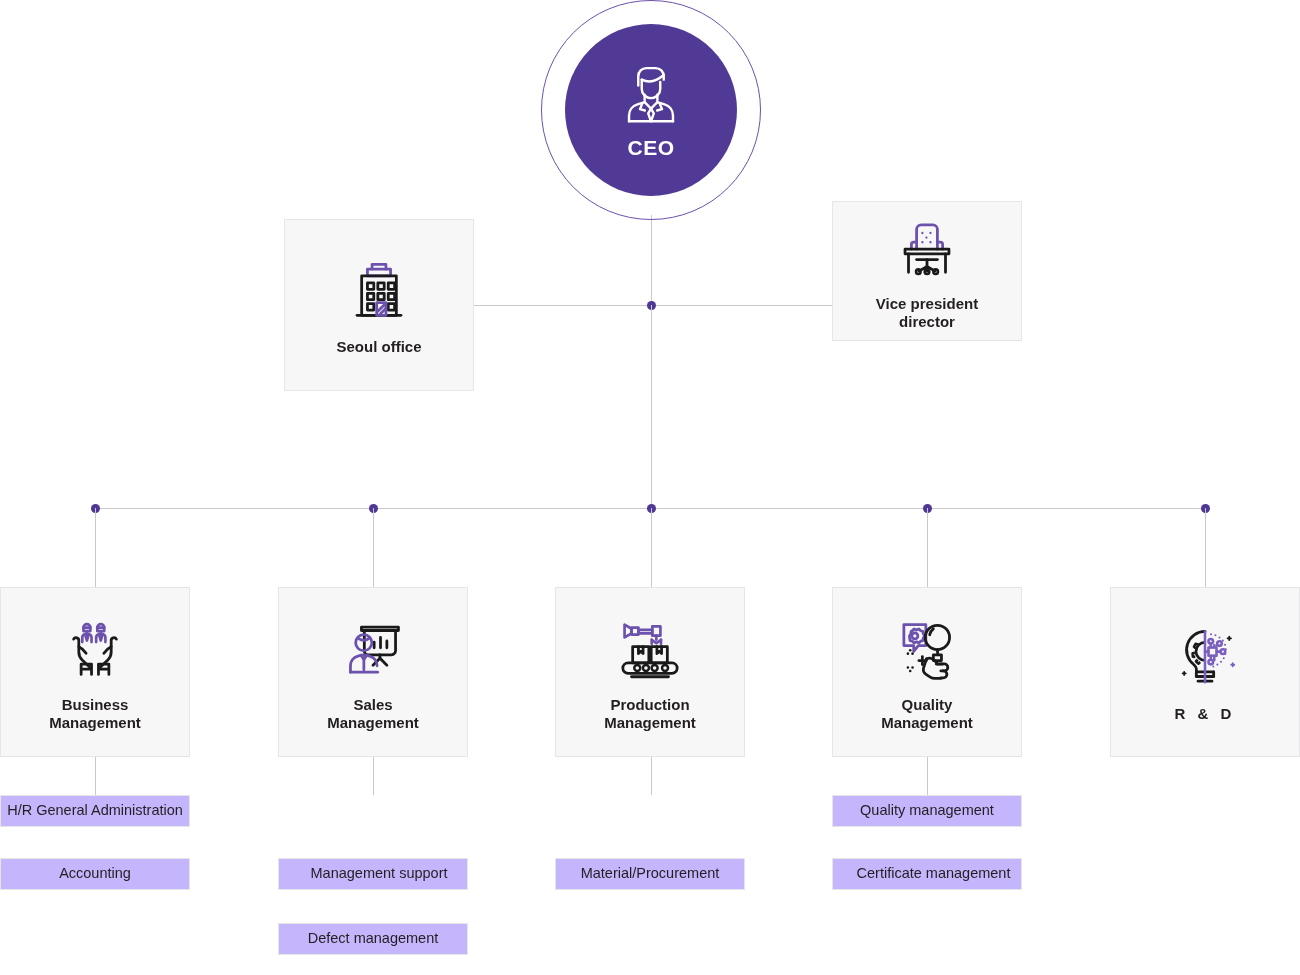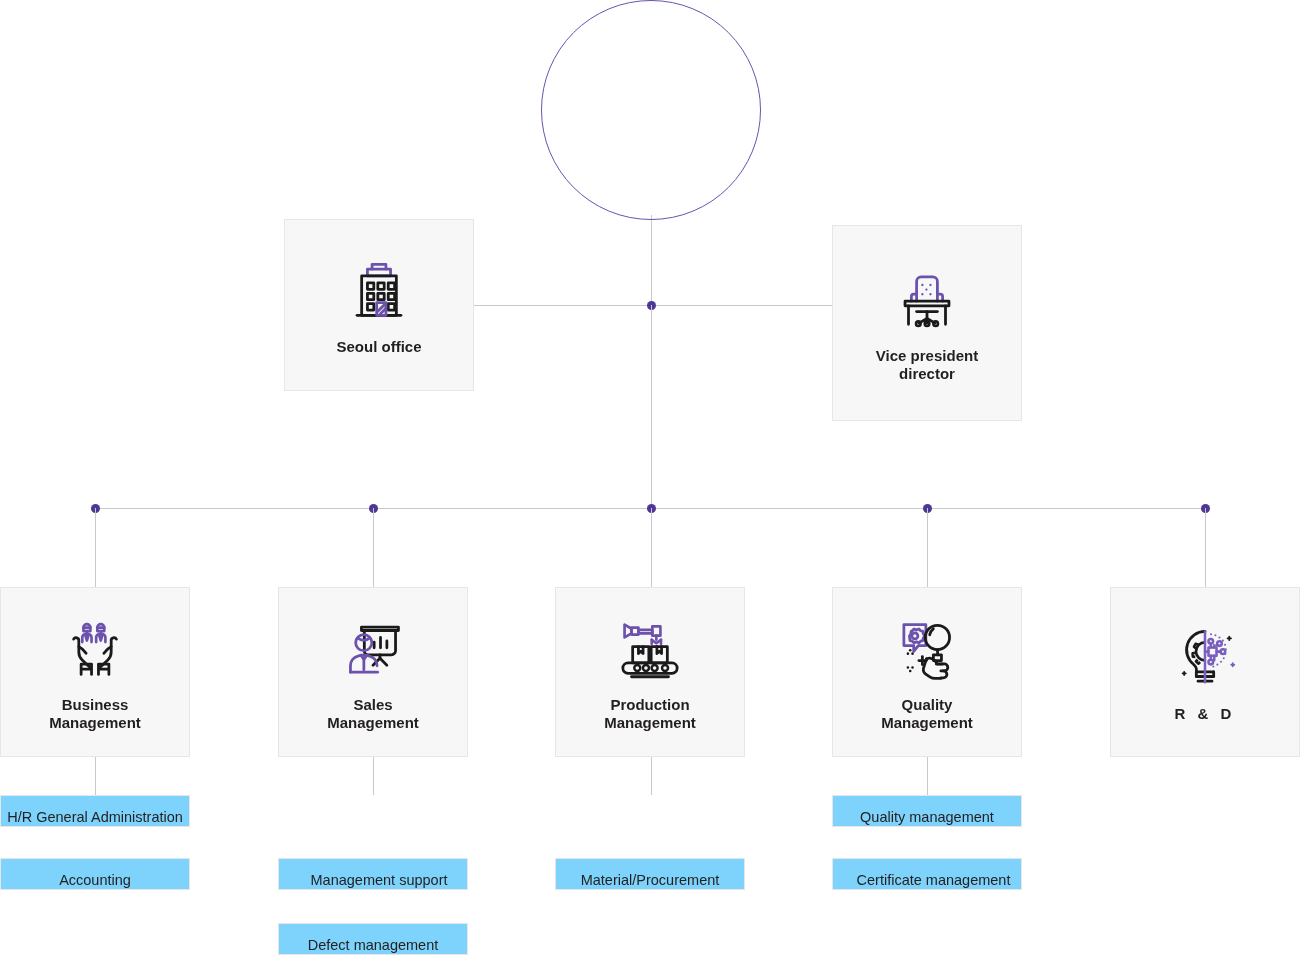--- a/index.html
+++ b/index.html
@@ -106,25 +106,25 @@
     color: #231f20;
     white-space: pre-line;
   }
   .dept-label.spaced {
     letter-spacing: 4px;
   }
 
   
   .leaf-box {
     position: absolute;
-    background: #7dd3fc;
+    background: #c4b5fd;
     border: 1px solid #e6e6e8;
     box-sizing: border-box;
     display: flex;
-    align-items: flex-end;
+    align-items: center;
     justify-content: center;
     height: 32px;
   }
   .leaf-label {
     font-size: 14.5px;
     color: #231f20;
     text-align: center;
     line-height: 1.2;
   }
 </style>
@@ -153,20 +153,37 @@
   <div class="line-v" style="left:927px; top:508px; height:79px;"></div>
   <div class="line-v" style="left:1205px; top:508px; height:79px;"></div>
 
   <div class="line-v" style="left:95px; top:757px; height:38px;"></div>
   <div class="line-v" style="left:373px; top:757px; height:38px;"></div>
   <div class="line-v" style="left:651px; top:757px; height:38px;"></div>
   <div class="line-v" style="left:927px; top:757px; height:38px;"></div>
 
   <div class="ceo-wrap">
     <div class="ceo-ring"></div>
+    <div class="ceo-circle">
+      <svg class="ceo-icon" viewBox="0 0 64 64" fill="none" stroke="#ffffff" stroke-width="2.1" stroke-linecap="round" stroke-linejoin="round">
+        <path d="M21 22v-8a7 7 0 0 1 7-7h8a7 7 0 0 1 7 7v3"></path>
+        <path d="M24 17c4 2 9 2 13 0 2.6-1.3 4.3-2.6 6-4"></path>
+        <path d="M24 17v8a8 8 0 0 0 16 0v-6"></path>
+        <path d="M26.5 30v4.5"></path>
+        <path d="M37.5 30v4.5"></path>
+        <path d="M13 53v-5c0-4.6 3-8.3 7.3-9.6l6.2-2"></path>
+        <path d="M51 53v-5c0-4.6-3-8.3-7.3-9.6l-6.2-2"></path>
+        <path d="M13 53h38"></path>
+        <path d="M26.5 36.5 32 42l5.5-5.5"></path>
+        <path d="M32 42l-2.4 4.2L32 53l2.4-6.8z"></path>
+        <path d="m24.5 37.5-2 5 4.2 1.2"></path>
+        <path d="m39.5 37.5 2 5-4.2 1.2"></path>
+      </svg>
+      <div class="ceo-label">CEO</div>
+    </div>
   </div>
 
   <div class="dept-box" style="left:284px; top:219px; width:190px; height:172px;">
     <svg class="dept-icon" viewBox="0 0 64 64" fill="none">
       <g stroke="#6c51ad" stroke-width="2.4" stroke-linecap="round" stroke-linejoin="round">
         <path d="M22 13h20v6H22z"></path>
         <path d="M26 13V9h12v4"></path>
       </g>
       <g stroke="#1a1a1a" stroke-width="2.4" stroke-linecap="round" stroke-linejoin="round">
         <path d="M17 19h30v34H17z"></path>
@@ -181,21 +198,21 @@
         <path d="M13 53h38"></path>
       </g>
       <g stroke="#6c51ad" stroke-width="2.4" stroke-linejoin="round">
         <path d="M30 42h8v11h-8z"></path>
         <path d="m30.5 50 7-7M32.5 52.5l5.5-5.5"></path>
       </g>
     </svg>
     <div class="dept-label">Seoul office</div>
   </div>
 
-  <div class="dept-box" style="left:832px; top:225px; width:190px; height:196px;">
+  <div class="dept-box" style="left:832px; top:201px; width:190px; height:140px;">
     <svg class="dept-icon" viewBox="0 0 64 64" fill="none">
       <g stroke="#6c51ad" stroke-width="2.4" stroke-linecap="round" stroke-linejoin="round">
         <path d="M23 33V16a4 4 0 0 1 4-4h10a4 4 0 0 1 4 4v17"></path>
         <path d="M23 27h-2.5a2 2 0 0 0-2 2v4M41 27h2.5a2 2 0 0 1 2 2v4"></path>
       </g>
       <g fill="#6c51ad">
         <circle cx="28" cy="19" r="1"></circle>
           <circle cx="35" cy="19" r="1"></circle>
         <circle cx="31.5" cy="23" r="1"></circle>
         <circle cx="28" cy="27" r="1"></circle>

